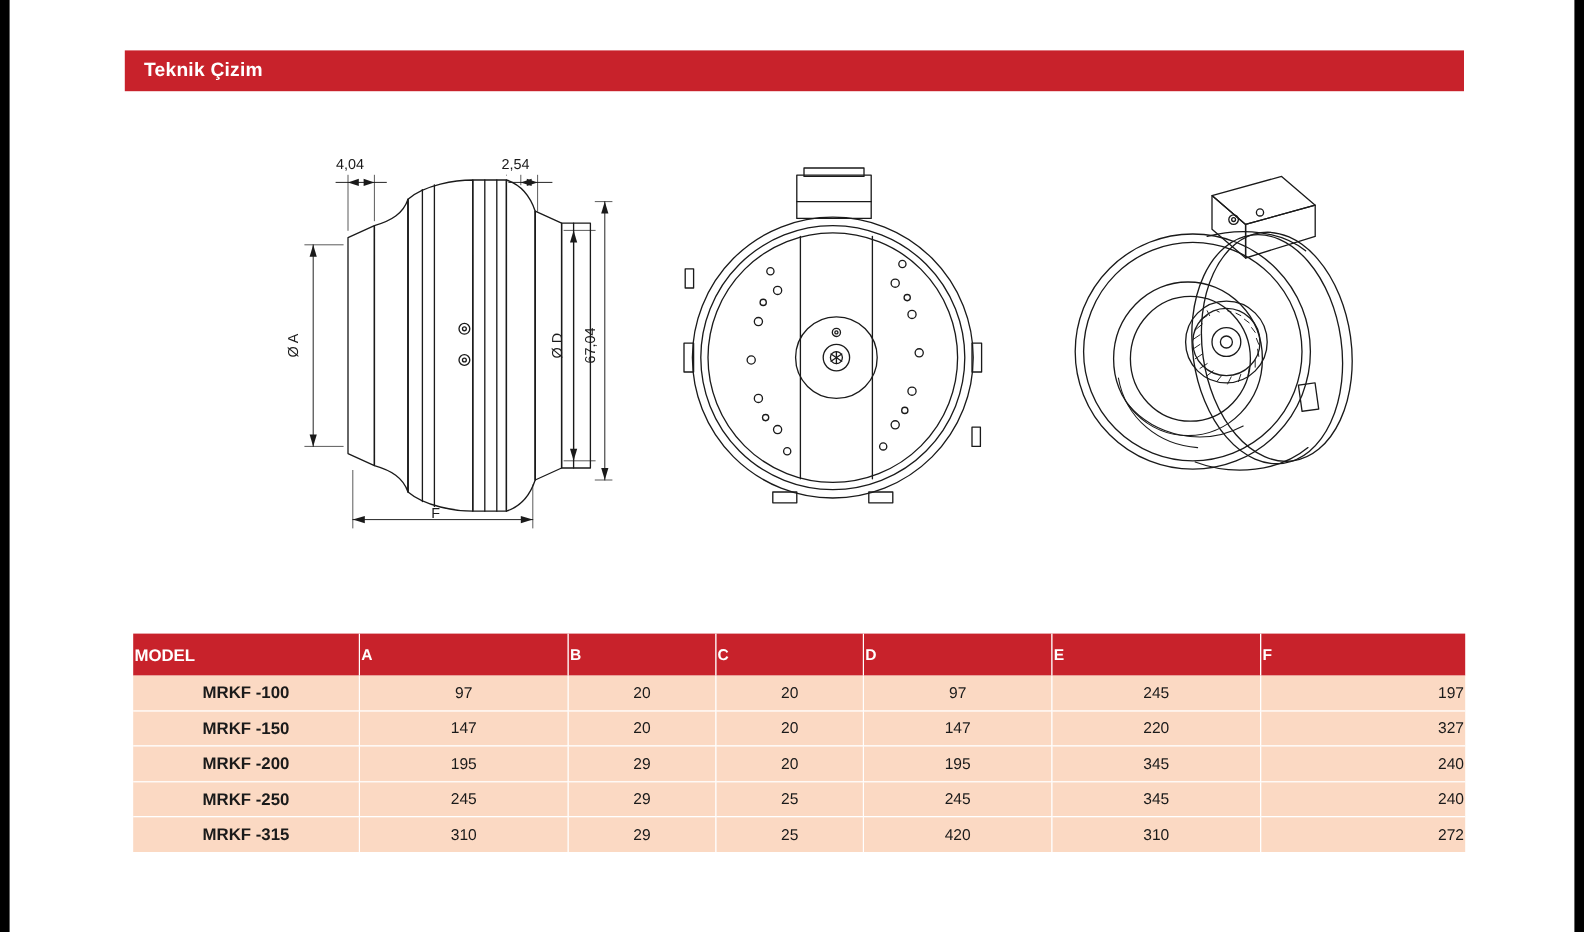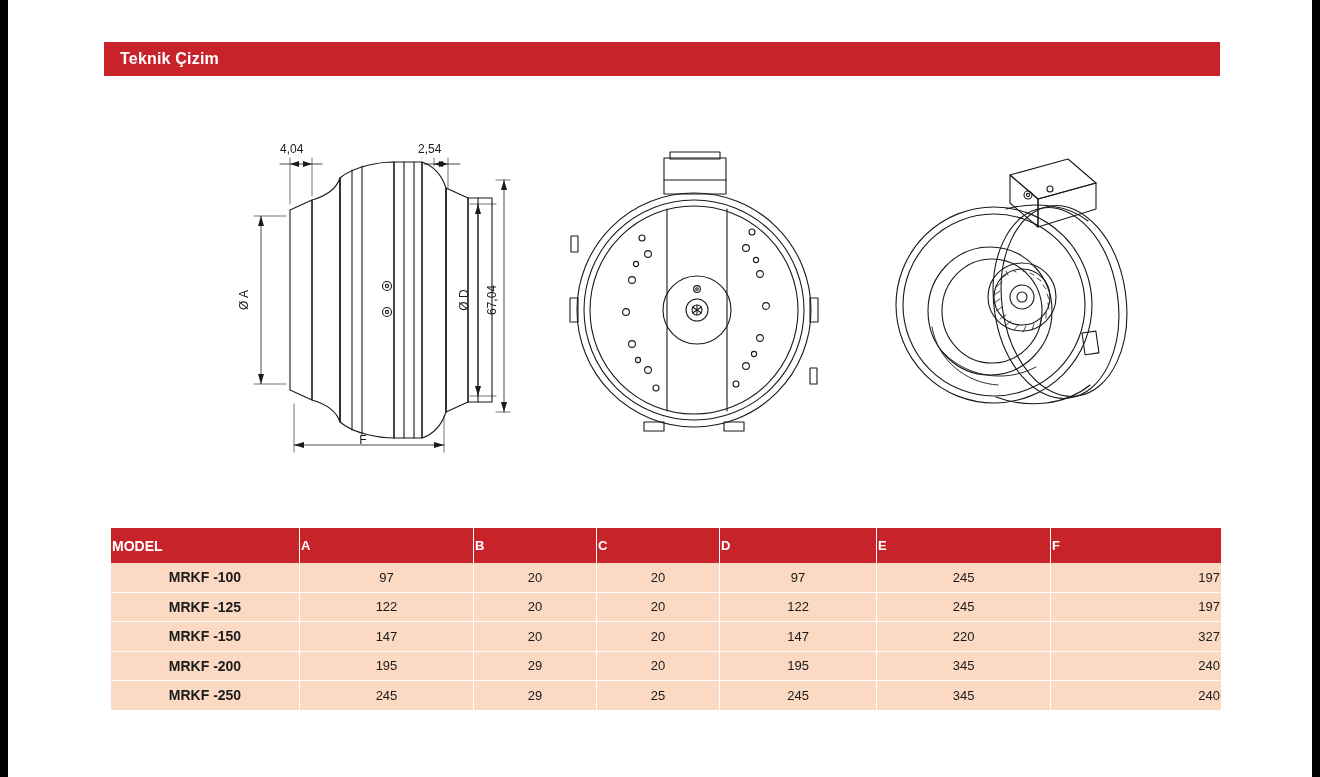--- a/index.html
+++ b/index.html
@@ -34,21 +34,21 @@
   .header-title {
     color: #ffffff;
     font-size: 16px;
     font-weight: bold;
     padding-left: 16px;
     letter-spacing: 0.2px;
   }
   .drawing-area {
     position: absolute;
     left: 96px;
-    top: 100px;
+    top: 88px;
     width: 1116px;
     height: 400px;
   }
   table.spec {
     position: absolute;
     left: 103px;
     top: 528px;
     width: 1110px;
     border-collapse: collapse;
     font-size: 13px;
@@ -291,29 +291,20 @@
       <tr>
         <td class="model-cell col-model">MRKF -100</td>
         <td>97</td>
         <td>20</td>
         <td>20</td>
         <td class="col-d">97</td>
         <td>245</td>
         <td>197</td>
       </tr>
       <tr>
-        <td class="model-cell col-model">MRKF -125</td>
-        <td>122</td>
-        <td>20</td>
-        <td>20</td>
-        <td class="col-d">122</td>
-        <td>245</td>
-        <td>197</td>
-      </tr>
-      <tr>
         <td class="model-cell col-model">MRKF -150</td>
         <td>147</td>
         <td>20</td>
         <td>20</td>
         <td class="col-d">147</td>
         <td>220</td>
         <td>327</td>
       </tr>
       <tr>
         <td class="model-cell col-model">MRKF -200</td>
@@ -326,16 +317,25 @@
       </tr>
       <tr>
         <td class="model-cell col-model">MRKF -250</td>
         <td>245</td>
         <td>29</td>
         <td>25</td>
         <td class="col-d">245</td>
         <td>345</td>
         <td>240</td>
       </tr>
+      <tr>
+        <td class="model-cell col-model">MRKF -315</td>
+        <td>310</td>
+        <td>29</td>
+        <td>25</td>
+        <td class="col-d">420</td>
+        <td>310</td>
+        <td>272</td>
+      </tr>
     </tbody>
   </table>
 
 </div>
 
 </body></html>

